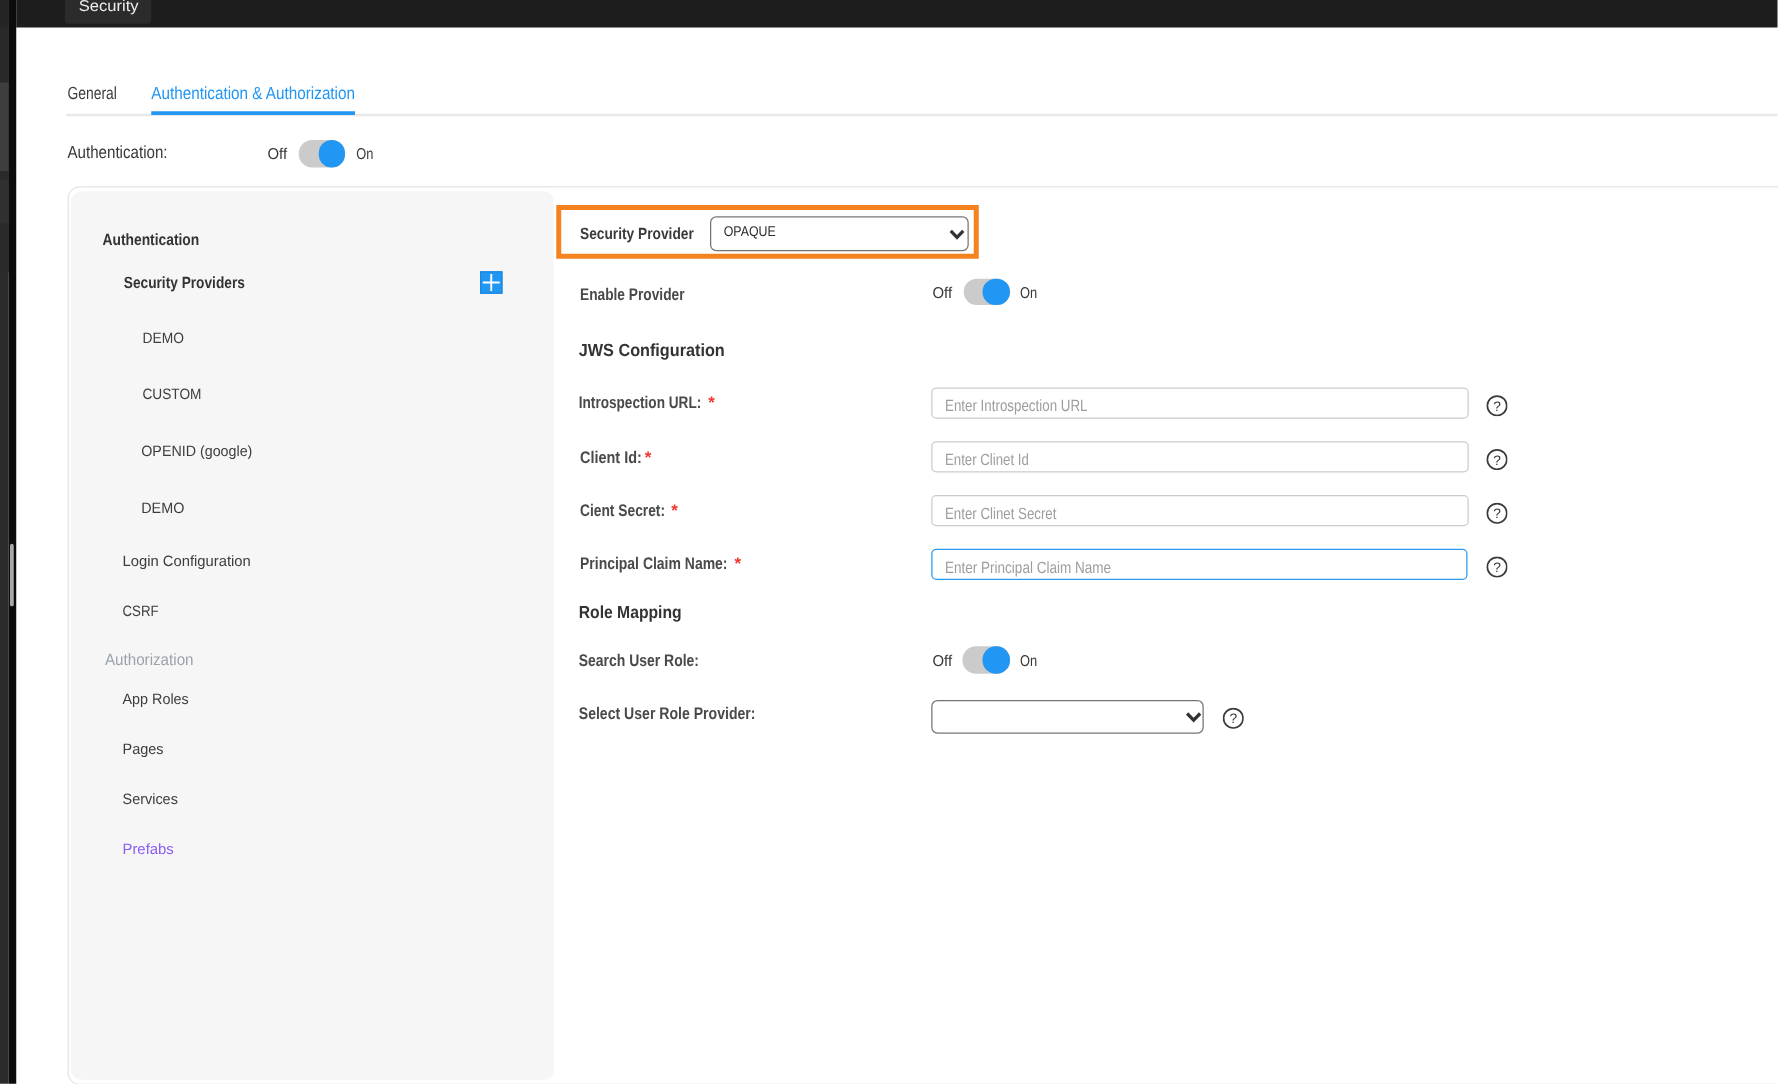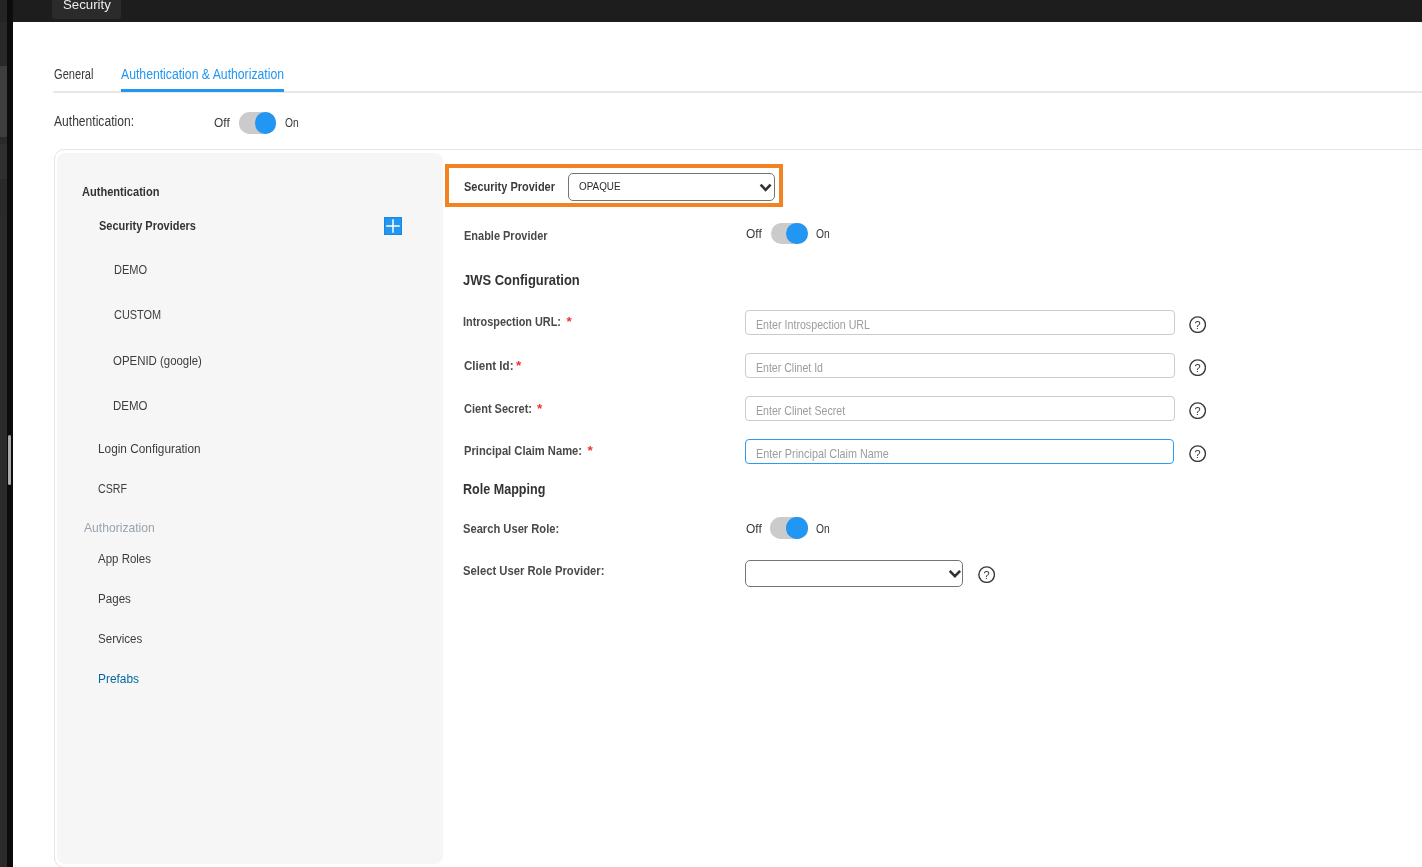--- a/index.html
+++ b/index.html
@@ -98,21 +98,21 @@
 <div class="t" style="left:113.5px; top:262.4px; font-size:12px; color:#3d3d3d; transform:scaleX(0.9194);">DEMO</div>
 <div class="t" style="left:114.3px; top:307.2px; font-size:12px; color:#3d3d3d; transform:scaleX(0.9116);">CUSTOM</div>
 <div class="t" style="left:113.3px; top:352.5px; font-size:12px; color:#3d3d3d; transform:scaleX(0.9521);">OPENID (google)</div>
 <div class="t" style="left:113.1px; top:397.5px; font-size:12px; color:#3d3d3d; transform:scaleX(0.9570);">DEMO</div>
 <div class="t" style="left:98.1px; top:441.0px; font-size:12px; color:#3d3d3d; transform:scaleX(0.9858);">Login Configuration</div>
 <div class="t" style="left:98.1px; top:481.2px; font-size:12px; color:#3d3d3d; transform:scaleX(0.8847);">CSRF</div>
 <div class="t" style="left:83.6px; top:520.2px; font-size:13px; color:#9aa3ac; transform:scaleX(0.9331);">Authorization</div>
 <div class="t" style="left:98.1px; top:551.3px; font-size:12px; color:#3d3d3d; transform:scaleX(0.9573);">App Roles</div>
 <div class="t" style="left:98.1px; top:591.1px; font-size:12px; color:#3d3d3d; transform:scaleX(0.9669);">Pages</div>
 <div class="t" style="left:98.1px; top:631.0px; font-size:12px; color:#3d3d3d; transform:scaleX(0.9628);">Services</div>
-<div class="t" style="left:98.1px; top:670.9px; font-size:12px; color:#0369a1; transform:scaleX(0.9914);">Prefabs</div>
+<div class="t" style="left:98.1px; top:670.9px; font-size:12px; color:#8b5cf6; transform:scaleX(0.9914);">Prefabs</div>
 <div class="t" style="left:464px; top:179.2px; font-size:13px; color:#3a3a3a; font-weight:bold; transform:scaleX(0.8453);">Security Provider</div>
 <div class="t" style="left:578.7px; top:178.3px; font-size:11.3px; color:#2b2b2b; transform:scaleX(0.8758);">OPAQUE</div>
 <div class="t" style="left:463.7px; top:228.1px; font-size:13.5px; color:#4a4a4a; font-weight:bold; transform:scaleX(0.8133);">Enable Provider</div>
 <div class="t" style="left:746.3px; top:225.9px; font-size:12.5px; color:#383838; transform:scaleX(0.9548);">Off</div>
 <div class="t" style="left:815.5px; top:225.9px; font-size:12.5px; color:#383838; transform:scaleX(0.8216);">On</div>
 <div class="t" style="left:462.9px; top:272.3px; font-size:14px; color:#333333; font-weight:bold; transform:scaleX(0.9271);">JWS Configuration</div>
 <div class="t" style="left:463.1px; top:313.7px; font-size:13.5px; color:#4a4a4a; font-weight:bold; transform:scaleX(0.8066);">Introspection URL:</div>
 <div class="t" style="left:463.6px; top:358.0px; font-size:13.5px; color:#4a4a4a; font-weight:bold; transform:scaleX(0.8572);">Client Id:</div>
 <div class="t" style="left:463.6px; top:401.0px; font-size:13.5px; color:#4a4a4a; font-weight:bold; transform:scaleX(0.8166);">Cient Secret:</div>
 <div class="t" style="left:463.6px; top:443.0px; font-size:13.5px; color:#4a4a4a; font-weight:bold; transform:scaleX(0.8278);">Principal Claim Name:</div>

